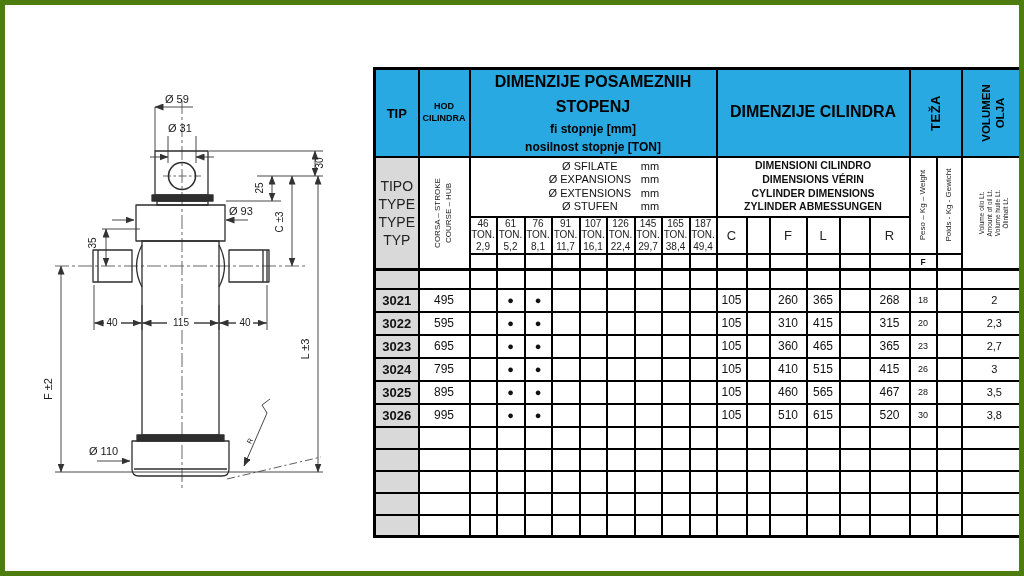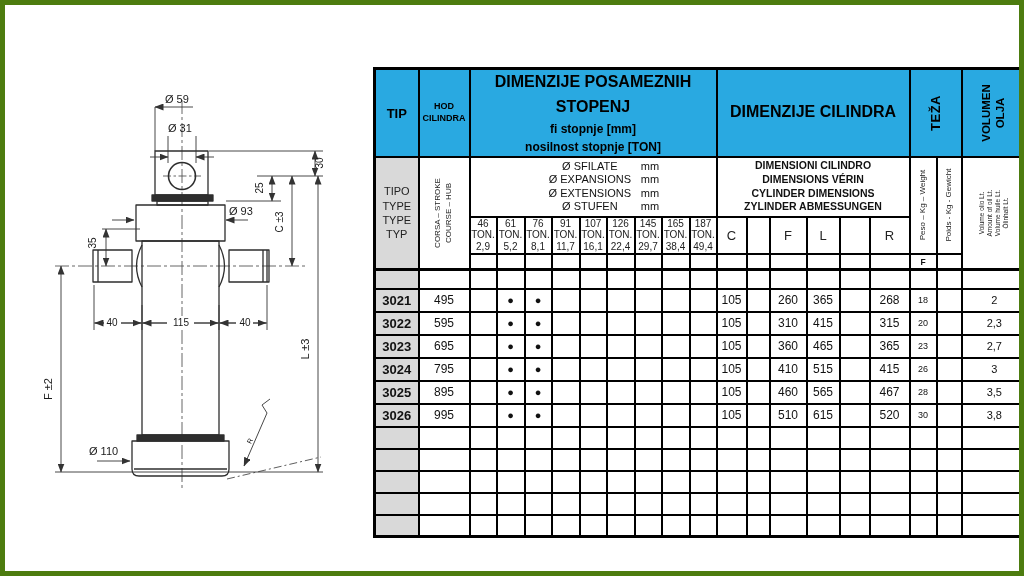--- a/index.html
+++ b/index.html
@@ -23,21 +23,21 @@
   .hc .t1{font-size:13px;}
   .hc .hod{font-size:9px;line-height:1.3;}
   .hc .st1{font-size:16px;line-height:1.55;}
   .hc .st2{font-size:12px;line-height:1.5;}
   .gray{background:var(--gray,#d9d9d9);}
   .rot{position:absolute;left:50%;top:50%;transform:translate(-50%,-50%) rotate(-90deg);
        white-space:nowrap;line-height:1.15;}
   .rot div{white-space:nowrap;}
   .tezat{font-size:13px;font-weight:bold;letter-spacing:.5px;}
   .volt{font-size:11.5px;font-weight:bold;line-height:1.2;}
-  .tipo{font-size:11px;line-height:1.3;color:#222;}
+  .tipo{font-size:14px;line-height:1.3;color:#222;}
   .corsat{font-size:8px;color:#222;line-height:1.35;}
   .fiblock{text-align:left;border-radius:19px;}
   .fiblock .ln{font-size:11px;line-height:1.22;padding-left:12px;color:#111;}
   .fiblock .nm{display:inline-block;width:102px;}
   .cylblock{text-align:left;}
   .cylblock div{font-size:10.5px;font-weight:bold;line-height:1.3;padding-left:0;}
   .stg div{font-size:10px;line-height:1.18;color:#222;}
   .dimcol{font-size:13px;color:#222;}
   .pesot{font-size:8px;color:#222;}
   .volrott{font-size:6.5px;color:#222;line-height:1.25;}

